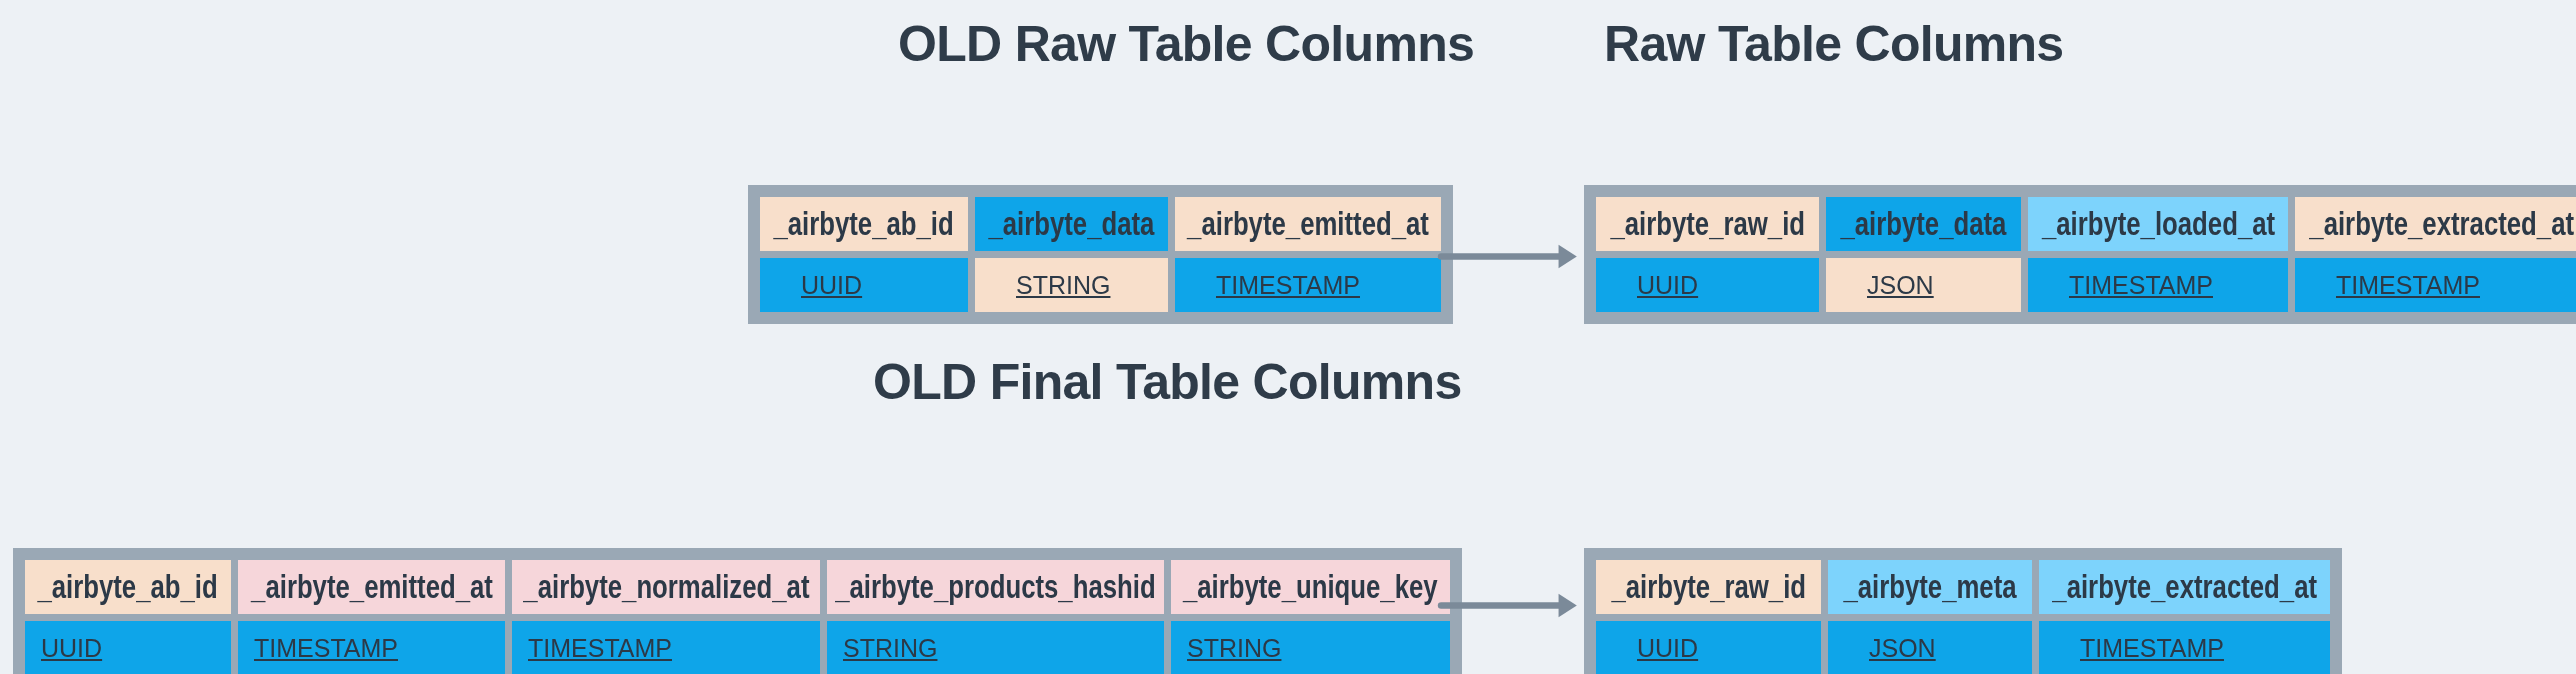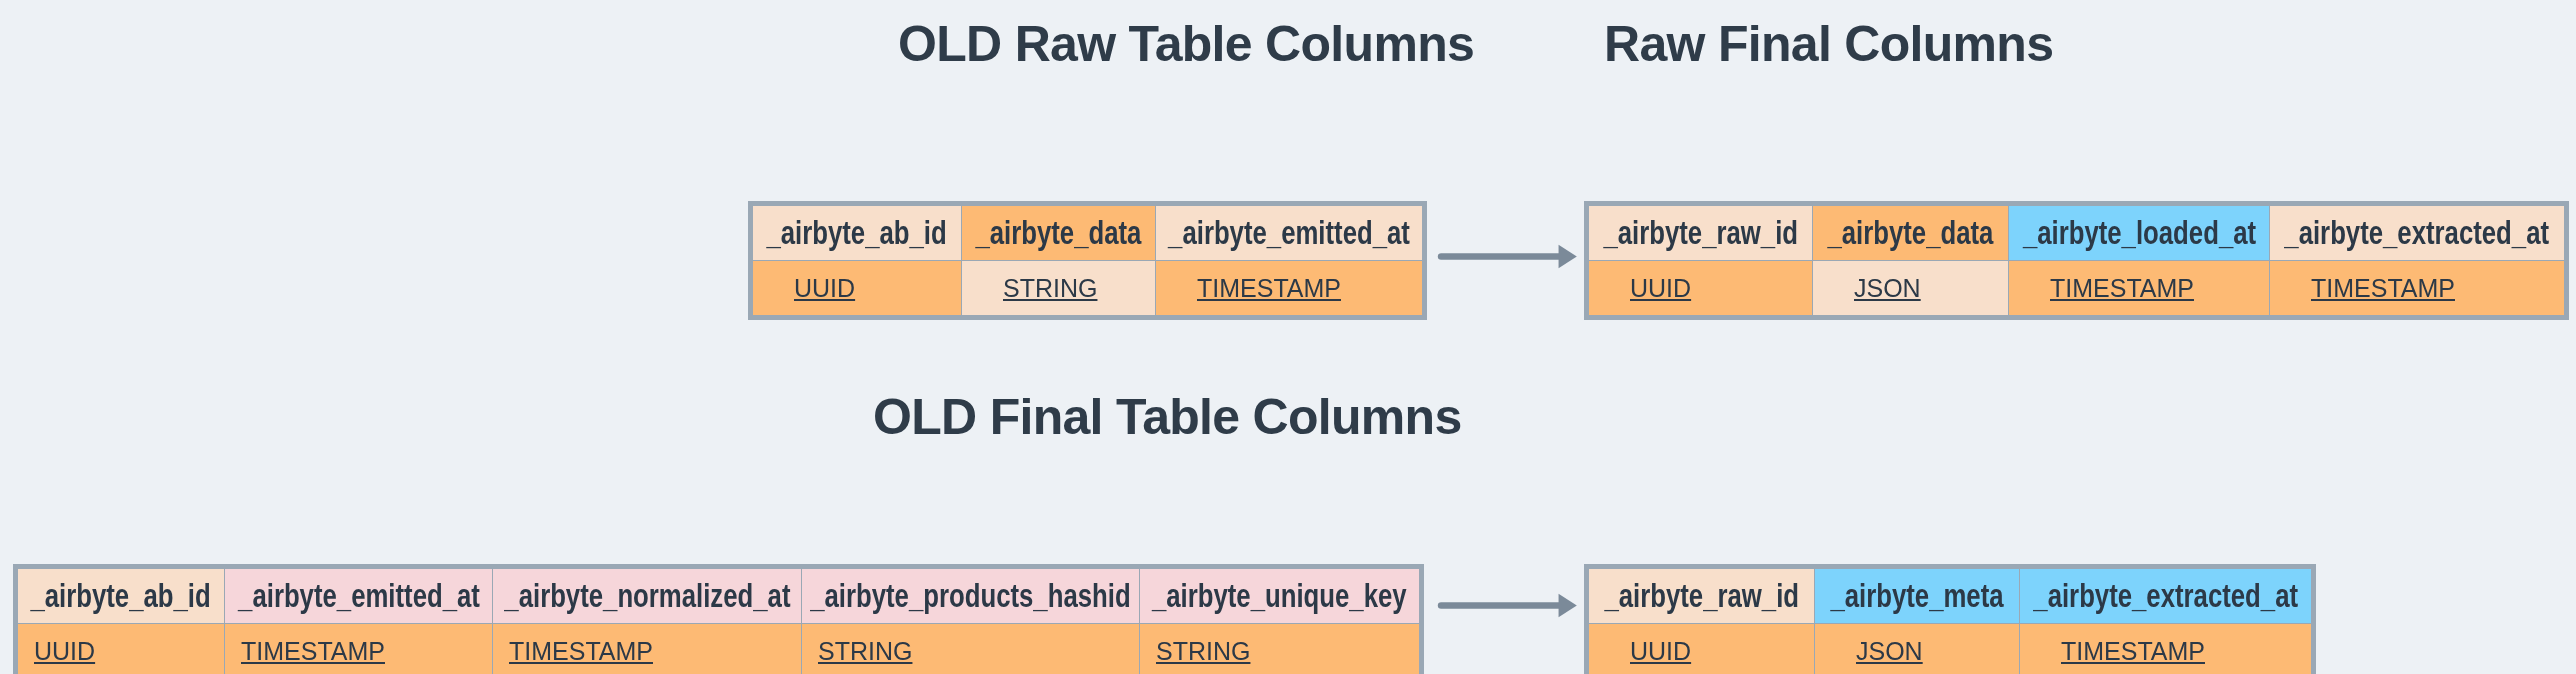--- a/index.html
+++ b/index.html
@@ -17,28 +17,27 @@
     font-weight: 700;
     line-height: 1;
     letter-spacing: -0.7px;
     color: #2f3c49;
     white-space: nowrap;
   }
 
   .tbl {
     position: absolute;
     display: grid;
-    gap: 1px;
-    padding: 5px;
+    gap: 7px;
+    padding: 12px;
     background: #9aa8b5;        
     grid-auto-rows: 54px;
-    margin-top: 16px;
   }
   .cell {
-    background: #fdba74;
+    background: #0ea5e9;
     color: #2c3947;
     display: flex;
     align-items: center;
     white-space: nowrap;
     overflow: hidden;
   }
   .cell.head {
     justify-content: center;
     font-weight: 700;
     font-size: 33px;
@@ -56,22 +55,22 @@
   .teal  { background: #7dd3fc; }
 
   .arrow { position: absolute; width: 143px; height: 31px; }
 </style>
 </head>
 <body>
 
 <div class="canvas">
 
   <div class="title" style="left:898px; top:19px;">OLD Raw Table Columns</div>
-  <div class="title" style="left:1604px; top:19px;">Raw Final Columns</div>
-  <div class="title" style="left:873px; top:392px;text-align:center;">OLD Final Table Columns</div>
+  <div class="title" style="left:1604px; top:19px;">Raw Table Columns</div>
+  <div class="title" style="left:873px; top:357px;text-align:center;">OLD Final Table Columns</div>
 
   <div class="tbl" style="left:748px; top:185px; grid-template-columns:208px 193px 266px;">
     <div class="cell head peach">
         <span>_airbyte_ab_id</span>
       </div>
     <div class="cell head">
         <span>_airbyte_data</span>
       </div>
     <div class="cell head peach">
         <span>_airbyte_emitted_at</span>

